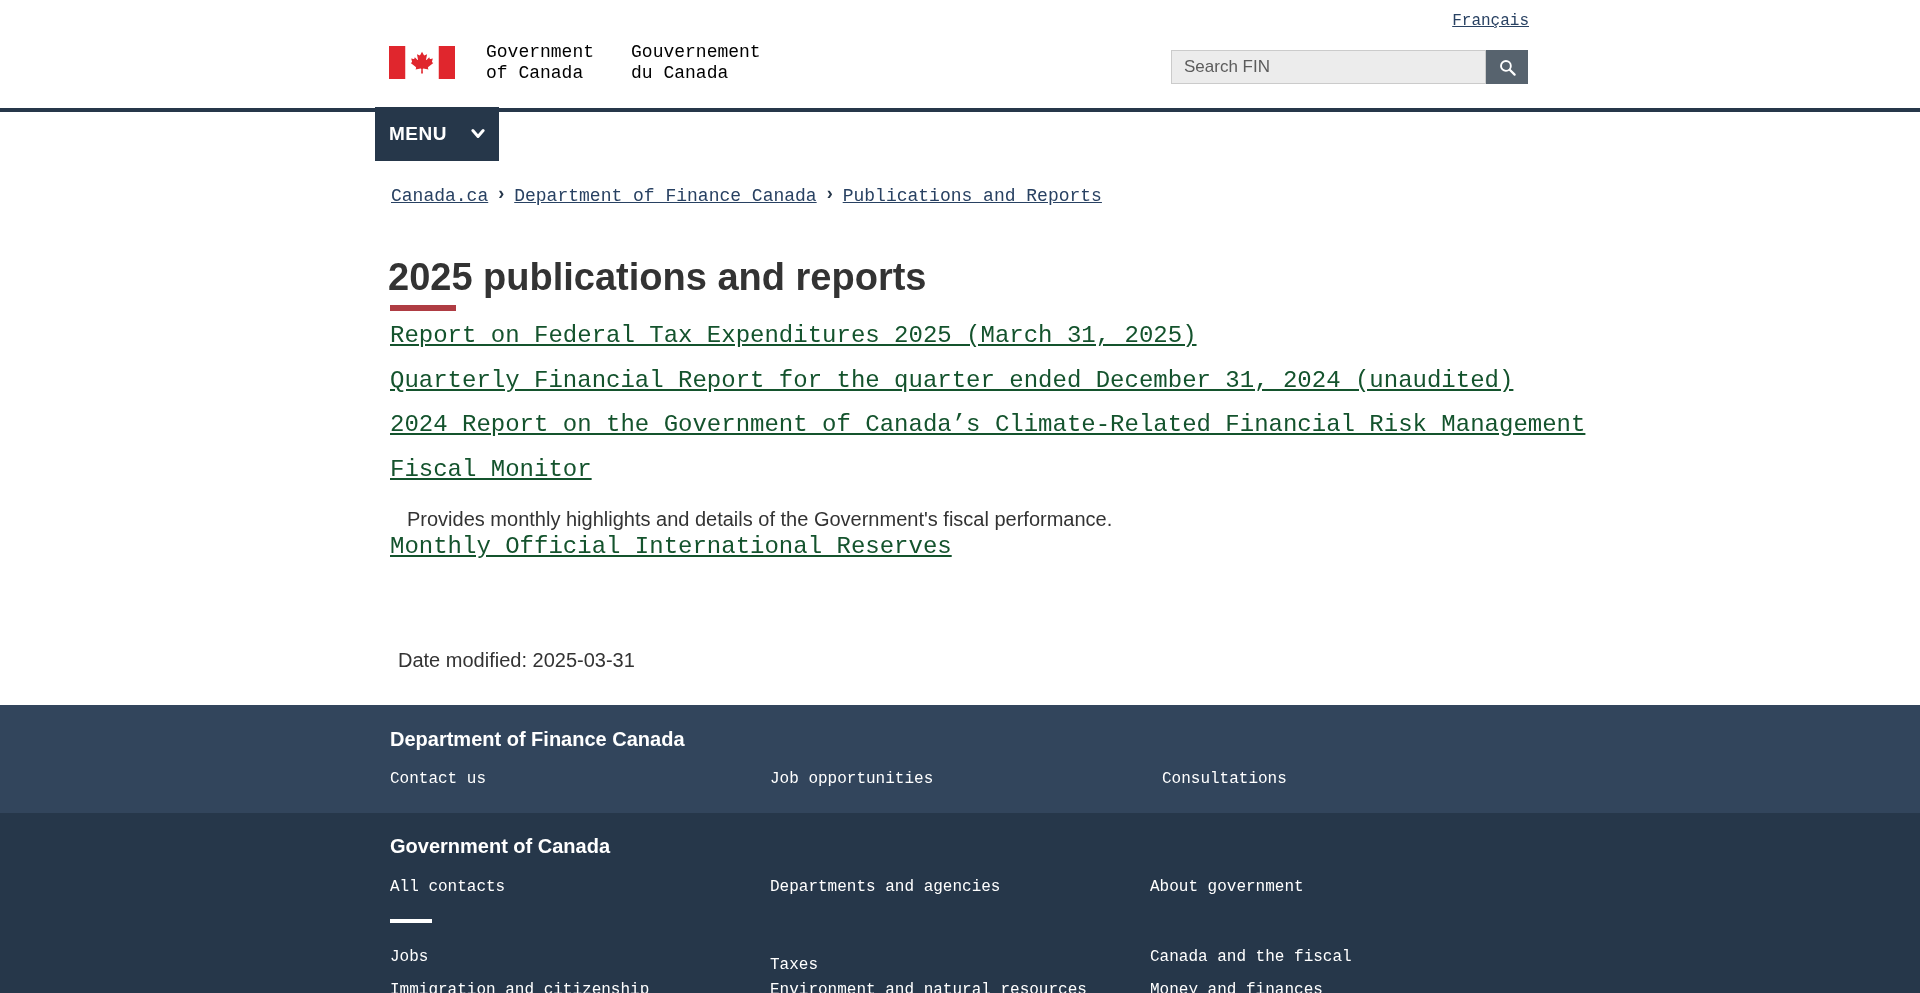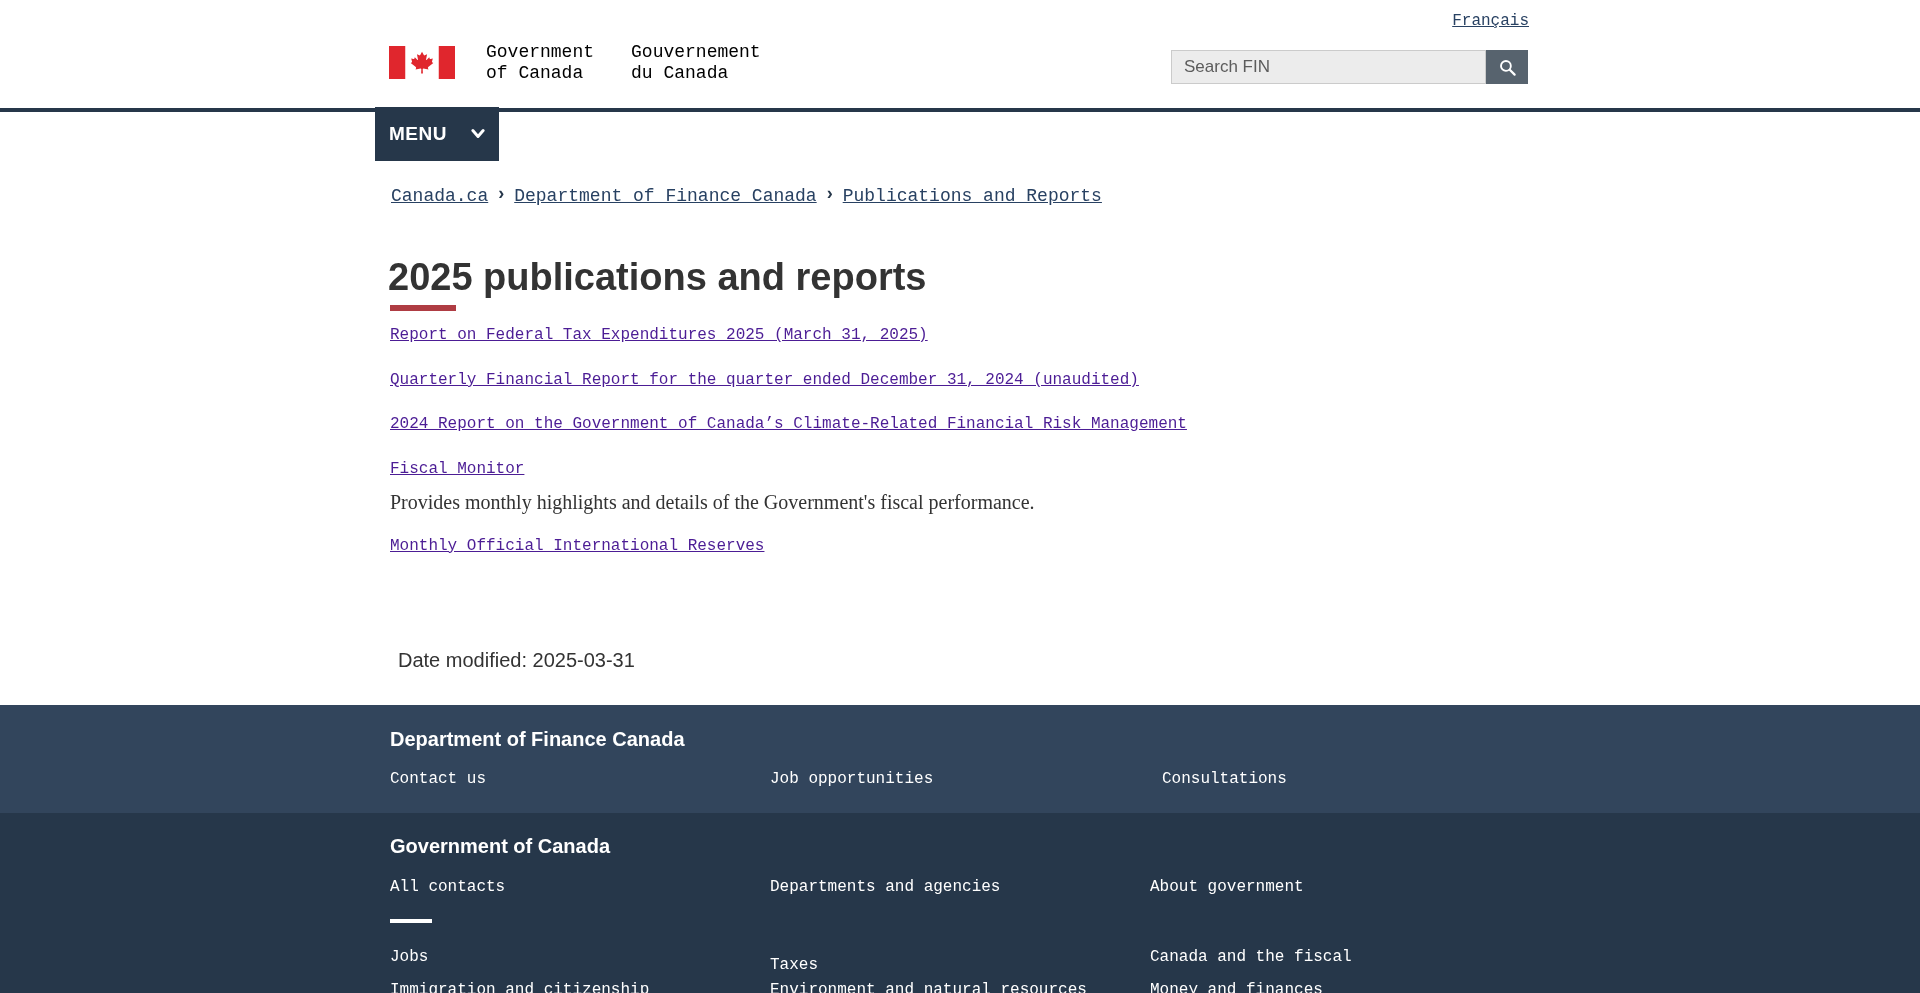--- a/index.html
+++ b/index.html
@@ -47,21 +47,21 @@
 
   
   .page-title {
     position: absolute; left: 388px; top: 255px; margin: 0;
     font-size: 38px; line-height: 44px; font-weight: 700; color: #333;
   }
   .red-bar { position: absolute; left: 390px; top: 305px; width: 66px; height: 6px; background: #AF3C43; }
 
   .report-link {
     position: absolute; left: 390px;
-    font-size: 16px; line-height: 25px; color: #4c1d95; text-decoration: underline;
+    font-size: 24px; line-height: 25px; color: #14532d; text-decoration: underline;
   }
   .desc-text { position: absolute; left: 390px; font-size: 20px; line-height: 25px; color: #333; }
 
   .date-modified { position: absolute; left: 390px; top: 641px; font-size: 20px; color: #333; }
 
   
   .footer-contextual { position: absolute; left: 0; top: 705px; width: 1920px; height: 108px; background: #32455C; }
   .footer-main { position: absolute; left: 0; top: 813px; width: 1920px; height: 180px; background: #26374A; }
   .footer-heading { position: absolute; font-size: 20px; font-weight: 700; color: #fff; margin: 0; }
   .footer-link { position: absolute; font-size: 16px; line-height: 20px; color: #fff; text-decoration: none; }
@@ -116,21 +116,21 @@
     <a href="#">Publications and Reports</a>
   </nav>
 
   <h1 class="page-title">2025 publications and reports</h1>
   <div class="red-bar"></div>
 
   <a class="report-link" style="top:323px;" href="#">Report on Federal Tax Expenditures 2025 (March 31, 2025)</a>
   <a class="report-link" style="top:368px;" href="#">Quarterly Financial Report for the quarter ended December 31, 2024 (unaudited)</a>
   <a class="report-link" style="top:412px;" href="#">2024 Report on the Government of Canada’s Climate-Related Financial Risk Management</a>
   <a class="report-link" style="top:457px;" href="#">Fiscal Monitor</a>
-  <p class="desc-text" style="top:490px; margin:0;font-family:Liberation Serif, serif;">Provides monthly highlights and details of the Government's fiscal performance.</p>
+  <p class="desc-text" style="top:490px; margin:17px;">Provides monthly highlights and details of the Government's fiscal performance.</p>
   <a class="report-link" style="top:534px;" href="#">Monthly Official International Reserves</a>
 
   <p class="date-modified" style="margin:8px;">
     <span>Date modified:</span>
     <time>2025-03-31</time>
   </p>
 
   <div class="footer-contextual">
     <h3 class="footer-heading" style="left:390px; top:23px;">Department of Finance Canada</h3>
     <a class="footer-link col-1" style="top:64px;" href="#">Contact us</a>

